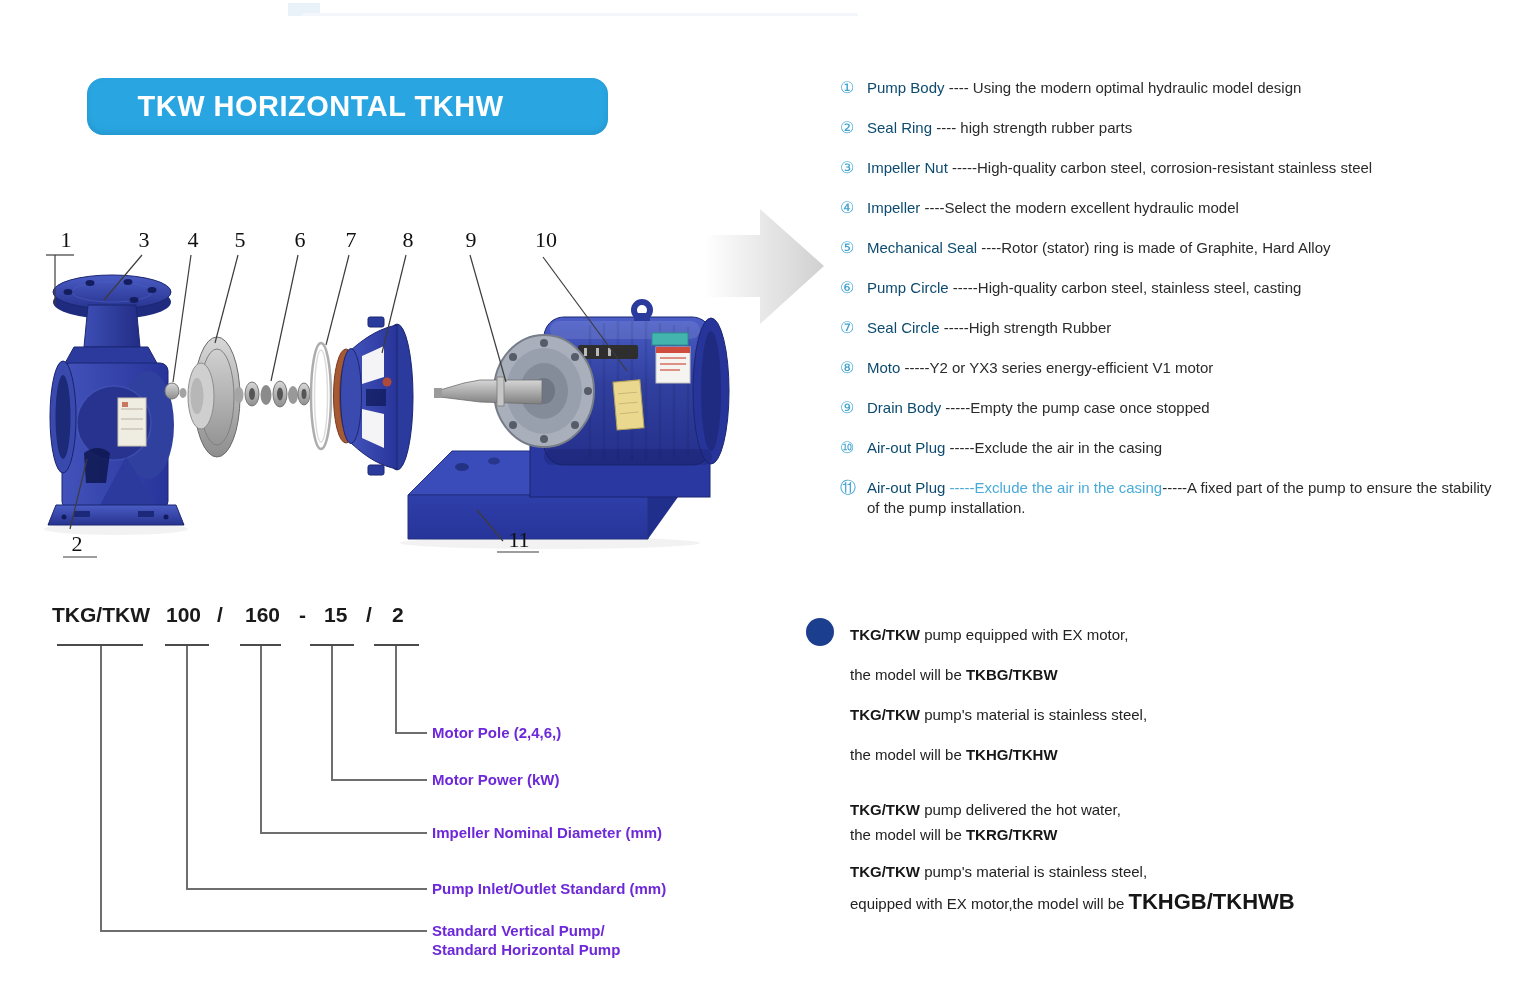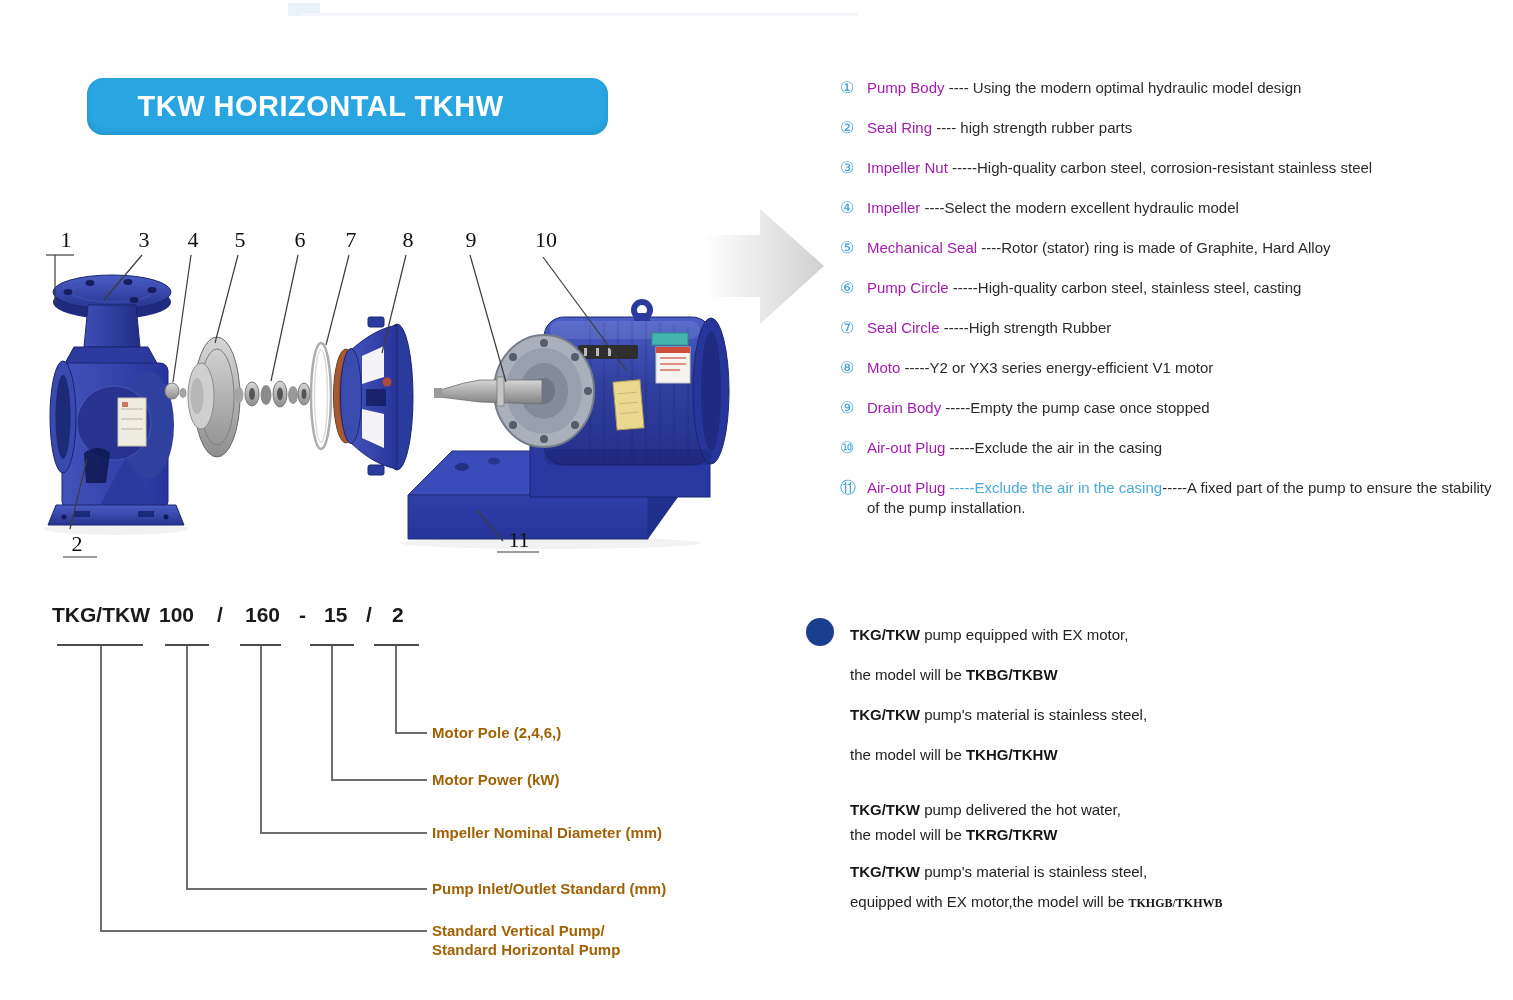--- a/index.html
+++ b/index.html
@@ -14,39 +14,39 @@
   .banner{position:absolute;left:87px;top:78px;width:521px;height:57px;background:#29a6e1;
           border-radius:16px;display:flex;align-items:center;justify-content:center;
           box-shadow:inset 0 -3px 6px rgba(0,60,110,.15);}
   .banner span{color:#fff;font-size:29px;font-weight:bold;letter-spacing:.5px;padding-right:54px;}
 
   
   .parts{position:absolute;left:840px;top:78px;width:664px;}
   .part{display:flex;line-height:20px;margin-bottom:20px;font-size:15px;color:#2b2b2b;}
   .part .pnum{flex:0 0 27px;width:27px;color:#3fa3d3;font-size:16px;}
   .part .ptext{flex:1;}
-  .pname{color:#a21caf;}
+  .pname{color:#0c4a6e;}
   .pdesc-blue{color:#4aabda;}
 
   
   .tok{position:absolute;top:603px;font-size:21px;font-weight:bold;color:#1a1a1a;}
   .ul{position:absolute;top:644px;height:2px;background:#4b4b4b;}
   .vl{position:absolute;width:2px;background:#6e6e6e;}
   .hl{position:absolute;height:2px;background:#6e6e6e;}
-  .mlabel{position:absolute;left:432px;font-size:15px;font-weight:600;color:#a16207;
+  .mlabel{position:absolute;left:432px;font-size:15px;font-weight:600;color:#6d28d9;
           white-space:pre-line;line-height:19px;}
 
   
   .notes{position:absolute;left:806px;top:610px;width:707px;height:350px;}
   .bullet{position:absolute;left:0;top:8px;width:28px;height:28px;border-radius:50%;background:#1c3e8f;}
   .note-line{position:absolute;left:44px;font-size:15px;color:#222;white-space:nowrap;line-height:20px;}
   .note-line .nb{font-weight:bold;color:#161616;}
   .nt1{top:15px}.nt2{top:55px}.nt3{top:95px}.nt4{top:135px}
   .nt5{top:190px}.nt6{top:215px}.nt7{top:252px}.nt8{top:282px}
-  .note-line.big .nb2{font-size:12px;font-family:Liberation Serif, serif;}
+  .note-line.big .nb2{font-size:22px;}
 
   .diagram{position:absolute;left:30px;top:205px;width:800px;height:380px;}
 </style>
 </head>
 <body>
 
 <div class="page">
 
   <div class="mark1"></div>
   <div class="mark2"></div>
@@ -314,21 +314,21 @@
       <span class="ptext"><span class="pname">Air-out Plug</span><span> -----Exclude the air in the casing</span></span>
     </div>
     <div class="part">
       <span class="pnum">⑪</span>
       <span class="ptext"><span class="pname">Air-out Plug</span><span class="pdesc-blue"> -----Exclude the air in the casing</span><span>-----A fixed part of the pump to ensure the stability of the pump installation.</span></span>
     </div>
   </div>
 
   <div>
     <span class="tok" style="left:52px">TKG/TKW</span>
-    <span class="tok" style="left:159px">100</span>
+    <span class="tok" style="left:166px">100</span>
     <span class="tok" style="left:217px">/</span>
     <span class="tok" style="left:245px">160</span>
     <span class="tok" style="left:299px">-</span>
     <span class="tok" style="left:324px">15</span>
     <span class="tok" style="left:366px">/</span>
     <span class="tok" style="left:392px">2</span>
 
     <div class="ul" style="left:57px;width:86px"></div>
     <div class="ul" style="left:165px;width:44px"></div>
     <div class="ul" style="left:240px;width:41px"></div>

